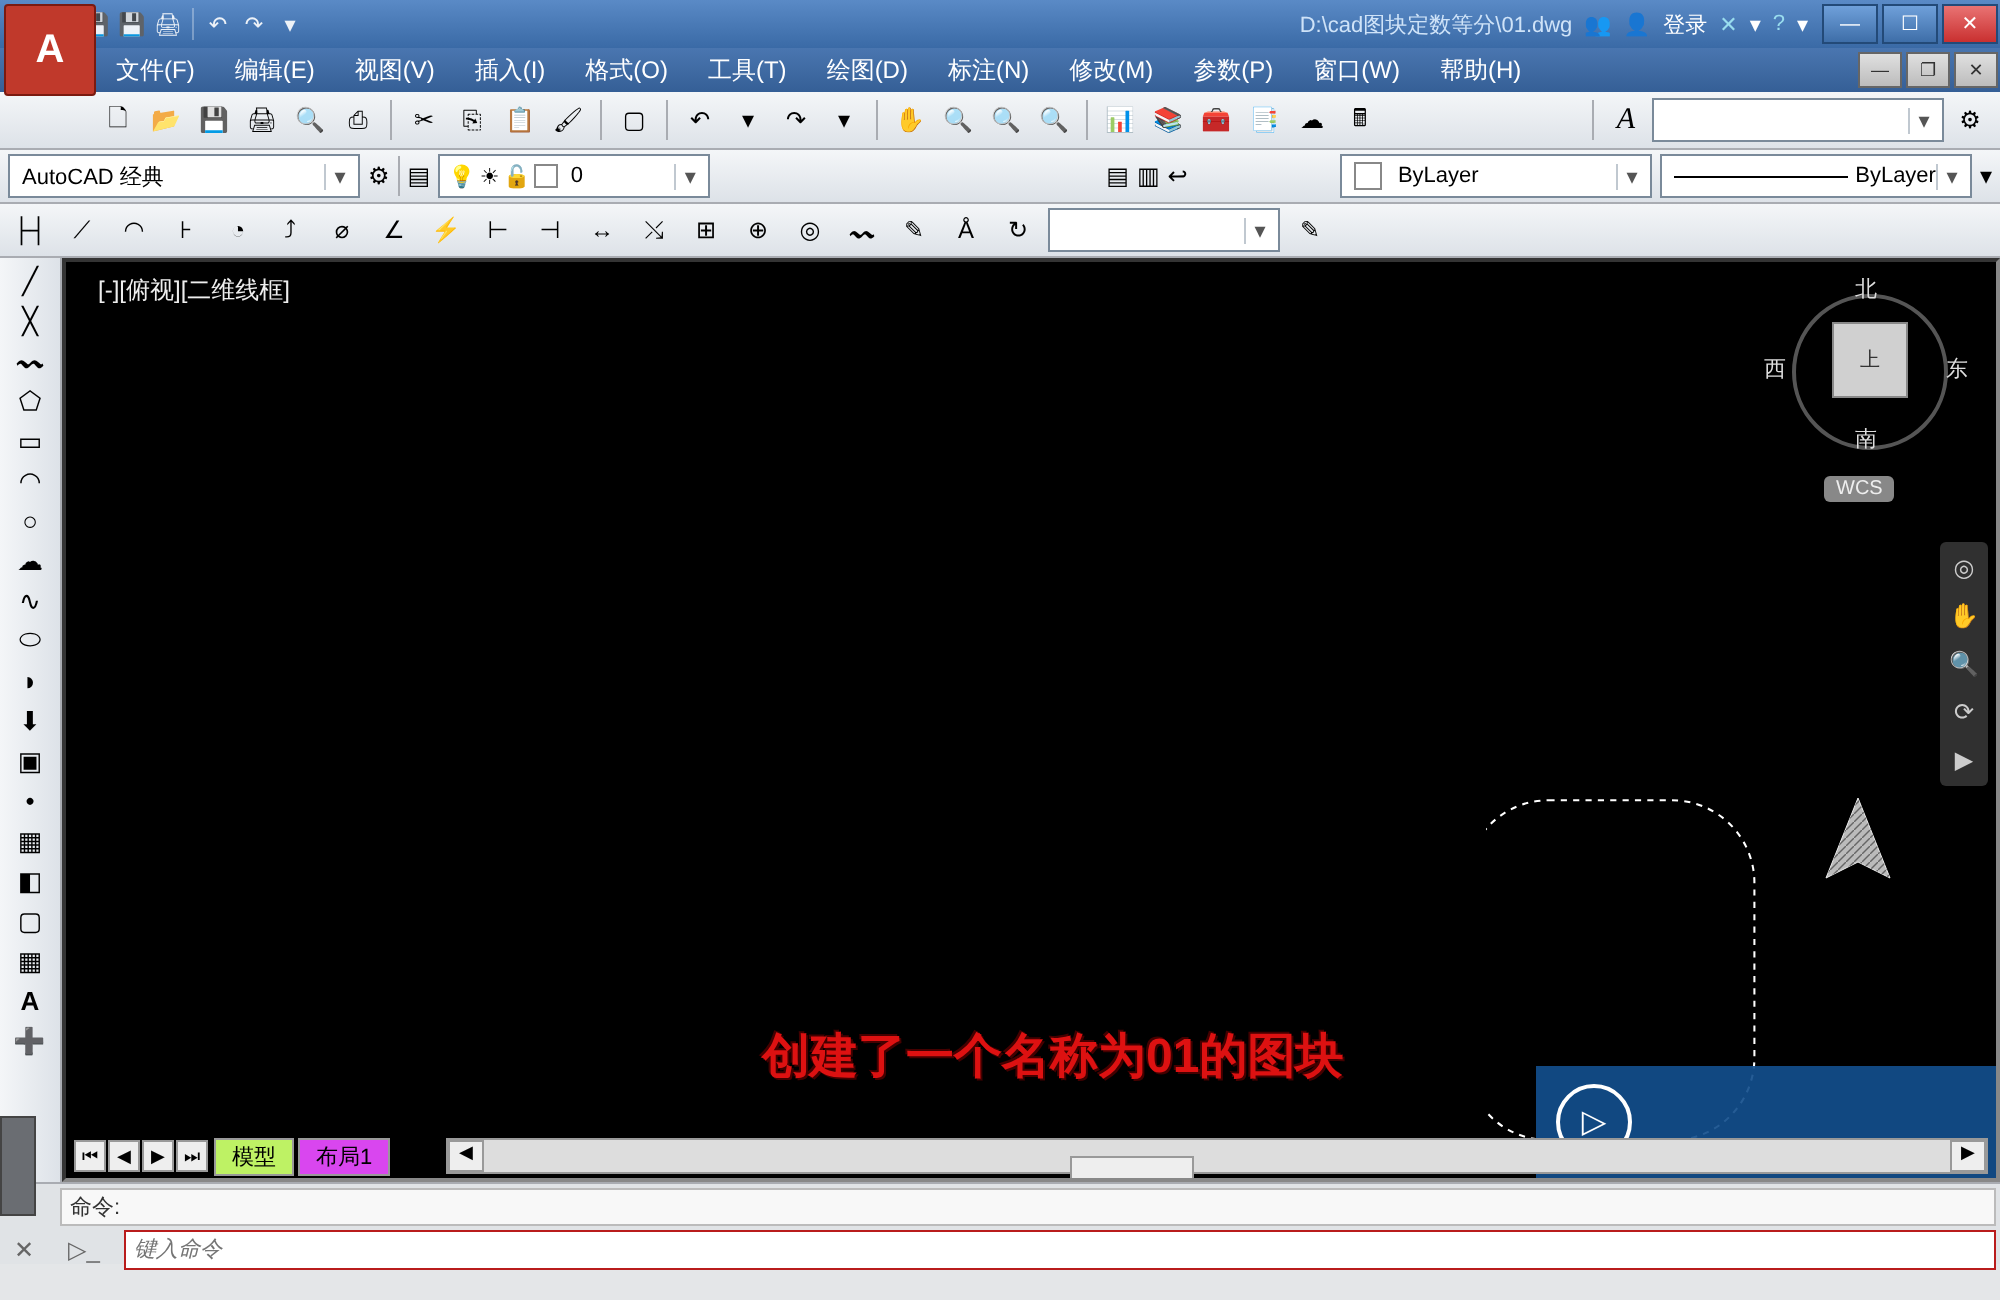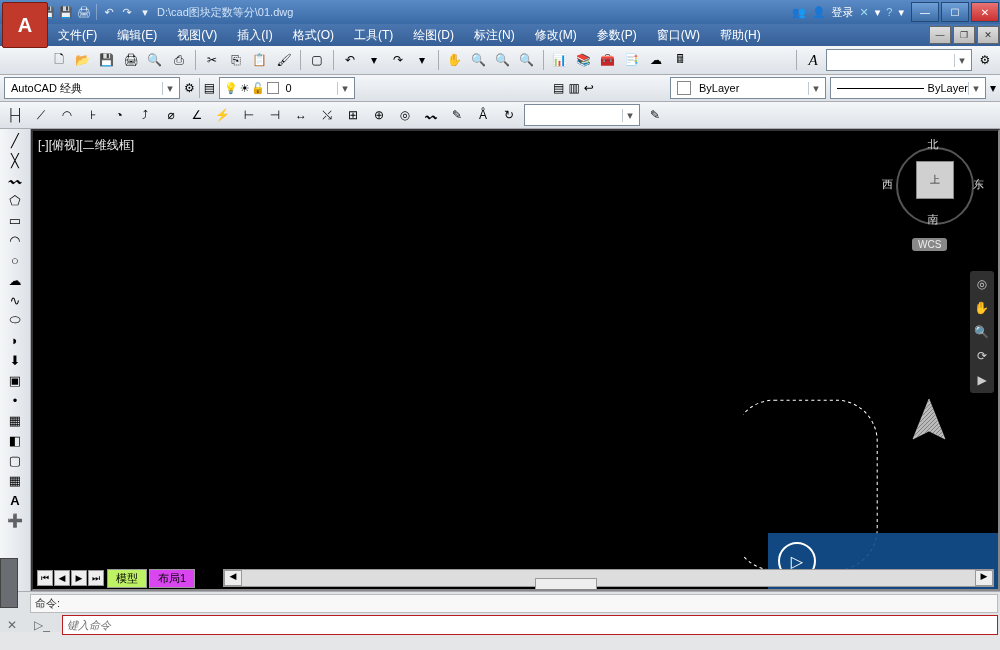--- a/index.html
+++ b/index.html
@@ -1,20 +1,20 @@
 <!DOCTYPE html>
 <html><head>
 <meta charset="utf-8">
 <style>
 html,body{margin:0;padding:0;width:1000px;height:650px;overflow:hidden;font-family:"Microsoft YaHei","SimSun",Arial,sans-serif;background:#e4e6e8;font-size:12px;color:#000}
 .titlebar{height:24px;background:linear-gradient(#5a8ac6,#3a6aa6);display:flex;align-items:center;color:#fff;font-size:11px}
 .titlebar .qat{display:flex;align-items:center;padding:0 4px;gap:2px}
 .titlebar .qat .ico{width:16px;height:16px;display:flex;align-items:center;justify-content:center;opacity:.9}
 .titlebar .qat .sep{width:1px;height:16px;background:rgba(255,255,255,.3);margin:0 2px}
-.titlebar .filepath{flex:1;text-align:left;color:#cfe3f8}
+.titlebar .filepath{flex:1;text-align:right;color:#cfe3f8}
 .titlebar .search{width:150px;height:18px;background:#fff;border:1px solid #244a7a;color:#888;font-style:italic;padding:0 4px;font-size:11px}
 .titlebar .right{display:flex;align-items:center;gap:6px;padding:0 6px}
 .titlebar .right .link{color:#fff;cursor:pointer}
 .titlebar .winbtns{display:flex}
 .titlebar .winbtn{width:26px;height:18px;margin:0 1px;background:linear-gradient(#6fa0da,#3e6ea8);border:1px solid #234a78;display:flex;align-items:center;justify-content:center;color:#fff;font-size:10px}
 .titlebar .winbtn.close{background:linear-gradient(#e97373,#c93030)}
 .menubar{height:22px;background:linear-gradient(#4a76b0,#355f96);display:flex;align-items:center;color:#fff;font-size:12px}
 .menubar .logo{width:44px;height:44px;position:absolute;left:2px;top:2px;background:#c0392b;display:flex;align-items:center;justify-content:center;color:#fff;font-size:20px;font-weight:bold;border-radius:2px;z-index:10;border:1px solid #7a1a10}
 .menubar .spacer-logo{width:48px}
 .menubar .menuitem{padding:0 10px;cursor:pointer}
@@ -26,21 +26,21 @@
 .toolbar2{height:26px;background:linear-gradient(#f4f6f8,#dde2e8);border-bottom:1px solid #a9acb2;display:flex;align-items:center;padding:0 4px;gap:4px}
 .combo{height:20px;background:#fff;border:1px solid #7a8a9a;display:flex;align-items:center;font-size:11px;padding:0 2px}
 .combo .txt{flex:1;padding:0 4px}
 .combo .dd{width:14px;text-align:center;color:#555;border-left:1px solid #c0c8d0}
 .toolbar3{height:26px;background:linear-gradient(#f4f6f8,#dde2e8);border-bottom:1px solid #a9acb2;display:flex;align-items:center;padding:0 4px;gap:4px}
 .dim-ico{width:22px;height:20px;display:flex;align-items:center;justify-content:center;cursor:pointer}
 .workspace{position:relative;height:462px;display:flex}
 .palette{width:30px;background:linear-gradient(90deg,#f4f6f8,#dde2e8);border-right:1px solid #a9acb2;display:flex;flex-direction:column;align-items:center;padding:2px 0;gap:2px}
 .palette .ico{width:20px;height:18px;display:flex;align-items:center;justify-content:center;cursor:pointer;font-size:13px}
 .canvas{flex:1;background:#000;position:relative;overflow:hidden;border:2px inset #888}
-.viewport-label{position:absolute;left:5px;top:6px;color:#eee;font-size:12px}
+.viewport-label{position:absolute;left:16px;top:6px;color:#eee;font-size:12px}
 .viewcube{position:absolute;right:20px;top:6px;width:90px;height:120px;color:#ddd;font-size:11px;text-align:center}
 .viewcube .n{position:absolute;top:0;left:0;right:0}
 .viewcube .s{position:absolute;bottom:30px;left:0;right:0}
 .viewcube .w{position:absolute;left:-6px;top:40px}
 .viewcube .e{position:absolute;right:-6px;top:40px}
 .viewcube .cube{position:absolute;left:28px;top:24px;width:36px;height:36px;background:#d0d0d0;border:1px solid #888;display:flex;align-items:center;justify-content:center;color:#333;font-size:10px}
 .viewcube .ring{position:absolute;left:8px;top:10px;width:74px;height:74px;border:2px solid #555;border-radius:50%}
 .viewcube .wcs{position:absolute;left:24px;bottom:6px;background:#888;color:#eee;padding:1px 6px;border-radius:3px;font-size:10px}
 .navbar{position:absolute;right:4px;top:140px;width:24px;background:rgba(80,80,80,.6);border-radius:3px;padding:4px 0;display:flex;flex-direction:column;align-items:center;gap:6px}
 .navbar .nico{width:18px;height:18px;color:#ccc;display:flex;align-items:center;justify-content:center;font-size:12px}
@@ -276,20 +276,21 @@
     <div style="position:absolute;left:720px;top:440px;width:9px;height:9px;background:#1e6ef0;border:1px solid #0a3a8a"></div>
 
     <svg style="position:absolute;left:878px;top:268px" width="36" height="48" viewBox="0 0 36 48">
       <polygon points="18,0 34,40 18,32 2,40" fill="#bbb" stroke="#eee" stroke-width="0.5"></polygon>
       <pattern id="hatch" width="4" height="4" patternUnits="userSpaceOnUse">
           <path d="M0 4 L4 0" stroke="#666" stroke-width="0.7"></path>
         </pattern>
       <polygon points="18,0 34,40 18,32 2,40" fill="url(#hatch)"></polygon>
     </svg>
 
+    <div class="caption">创建了一个名称为01的图块</div>
 
     <div class="watermark">
       <div class="logo">▷</div>
     </div>
 
     <div class="tabs">
       <span class="nav">⏮</span>
       <span class="nav">◀</span>
       <span class="nav">▶</span>
       <span class="nav">⏭</span>

